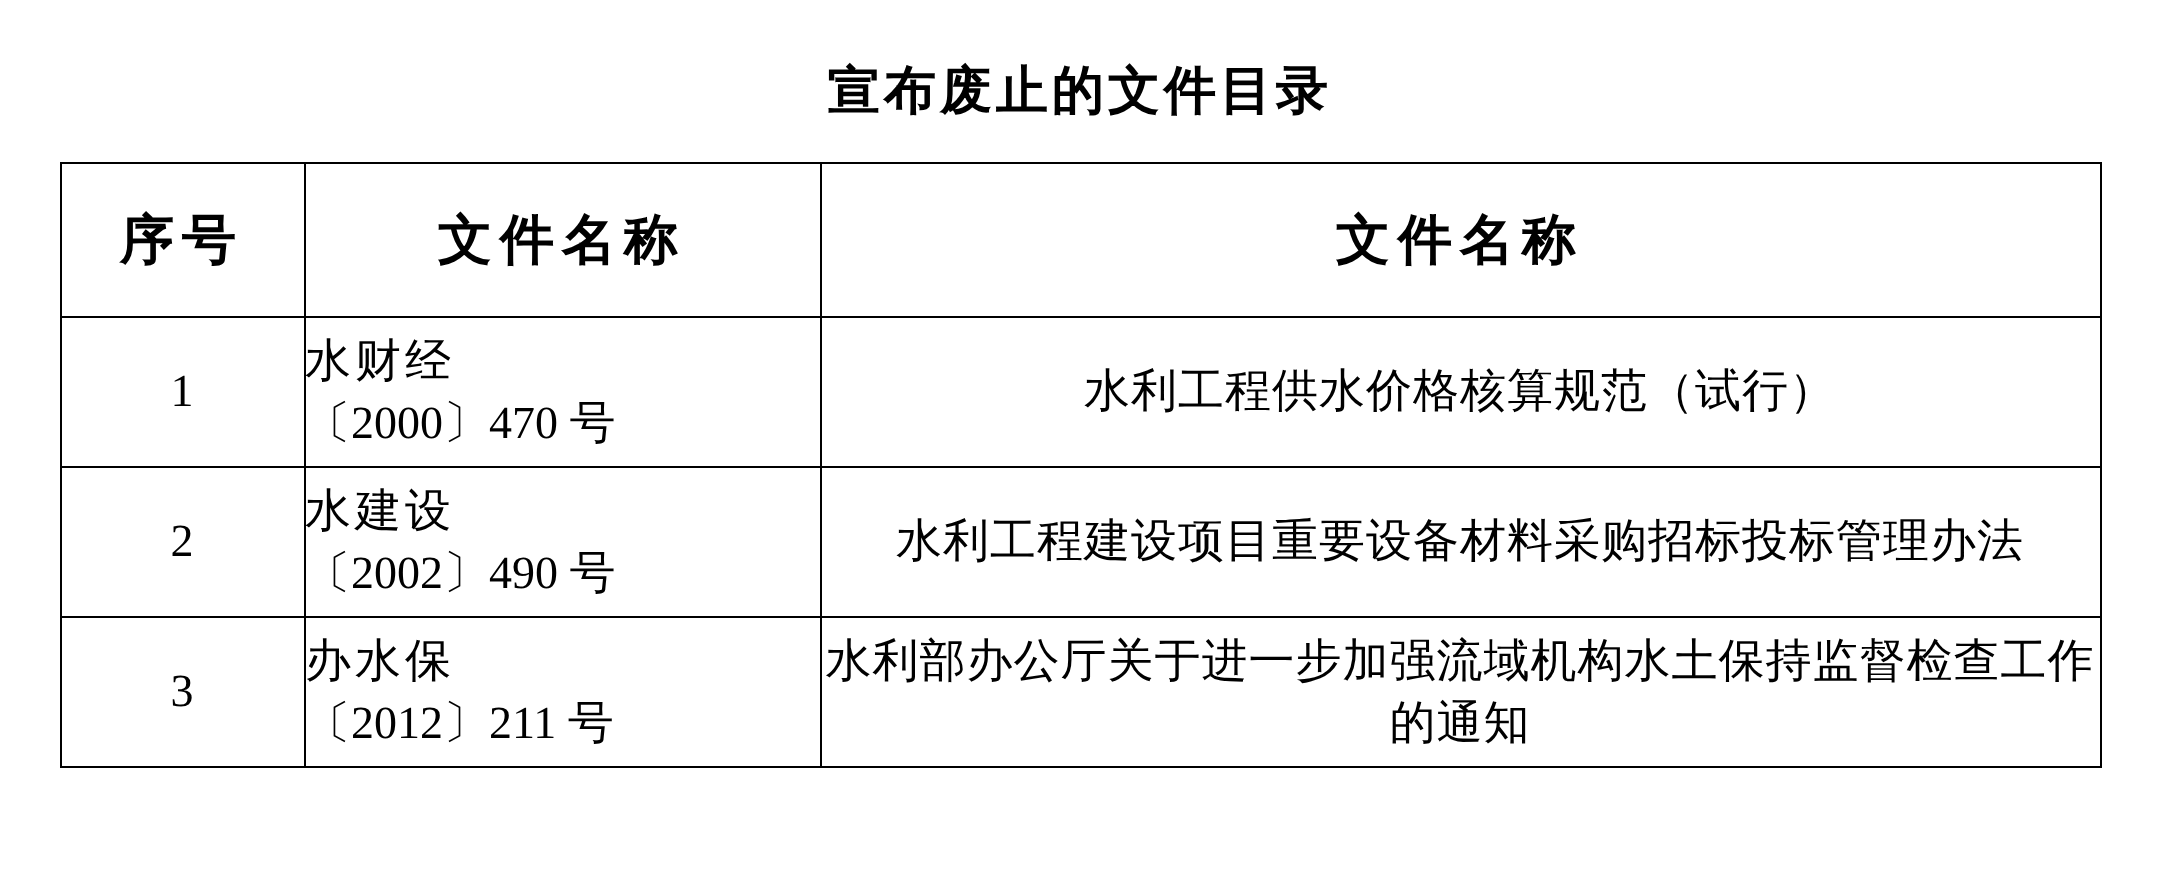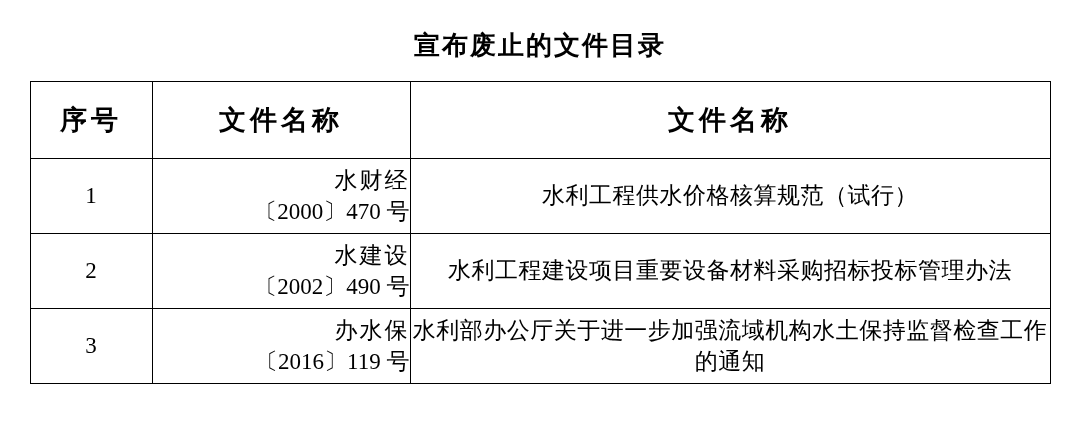--- a/index.html
+++ b/index.html
@@ -55,21 +55,21 @@
     height: 76px;
     font-family: "DejaVu Serif", "Liberation Serif", serif;
   }
   .idx-cell {
     text-align: center;
     font-size: 23px;
     height: 74px;
     font-family: "Liberation Serif", "DejaVu Serif", serif;
   }
   .num-cell {
-    text-align: right;
+    text-align: left;
     font-size: 23px;
     line-height: 1.35;
     padding: 6px 4px;
     font-family: "Liberation Serif", "DejaVu Serif", serif;
   }
   .num-cell .line1 { display: block; letter-spacing: 2px; }
   .num-cell .line2 { display: block; letter-spacing: 0px; }
   .name-cell {
     text-align: center;
     font-size: 23px;
@@ -114,21 +114,21 @@
           <td class="num-cell">
             <span class="line1">水建设</span>
             <span class="line2">〔2002〕490 号</span>
           </td>
           <td class="name-cell">水利工程建设项目重要设备材料采购招标投标管理办法</td>
         </tr>
         <tr>
           <td class="idx-cell">3</td>
           <td class="num-cell">
             <span class="line1">办水保</span>
-            <span class="line2">〔2016〕119 号</span>
+            <span class="line2">〔2012〕211 号</span>
           </td>
           <td class="name-cell">水利部办公厅关于进一步加强流域机构水土保持监督检查工作的通知</td>
         </tr>
       </tbody>
     </table>
   </div>
 
 </div>
 
 </body></html>

